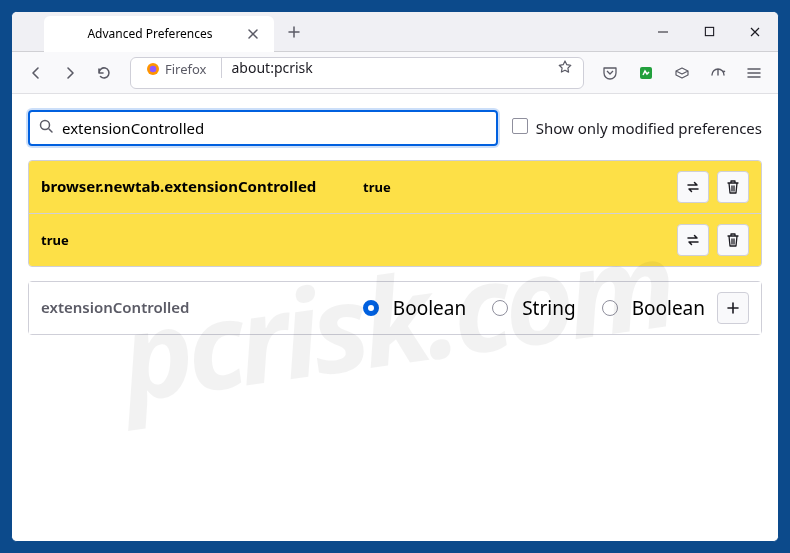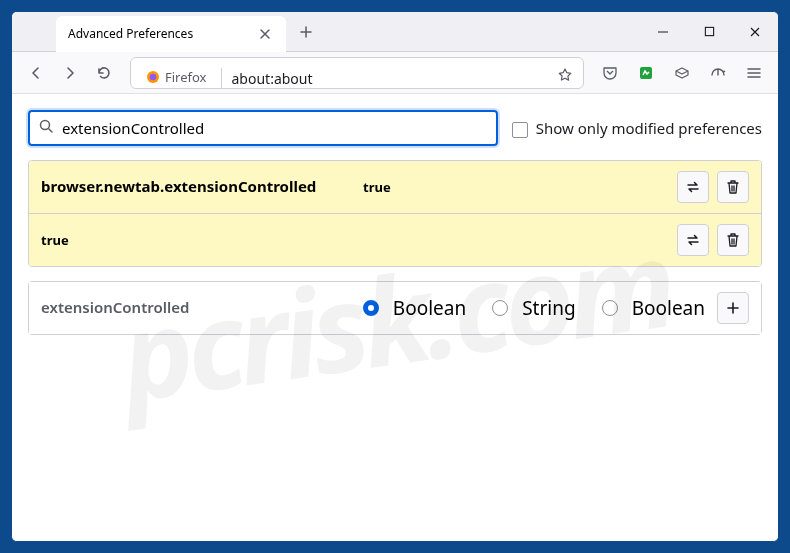--- a/index.html
+++ b/index.html
@@ -1,46 +1,46 @@
 <!DOCTYPE html>
 <html><head>
   <meta charset="utf-8">
   <style>
     * { margin: 0; padding: 0; box-sizing: border-box; font-family: system-ui, -apple-system, "Segoe UI", sans-serif; }
     body { background: #0c4a8b; width: 790px; height: 553px; padding: 11px; }
     .window { background: #fff; width: 100%; height: 100%; border: 1px solid #0c4a8b; border-radius: 6px; overflow: hidden; display: flex; flex-direction: column; }
     .titlebar { height: 40px; background: #f0f0f4; display: flex; align-items: center; border-bottom: 1px solid #d0d0d4; }
-    .tab { background: #fff; height: 36px; display: flex; align-items: center; padding: 0 12px; margin: 4px 0 0 44px; border-radius: 6px 6px 0 0; min-width: 230px; position: relative; }
+    .tab { background: #fff; height: 36px; display: flex; align-items: center; padding: 0 12px; margin: 4px 0 0 32px; border-radius: 6px 6px 0 0; min-width: 230px; position: relative; text-align: center; }
     .tab-title { font-size: 12px; flex: 1; }
     .tab-close { width: 18px; height: 18px; display:flex; align-items:center; justify-content:center; color:#5b5b66; border-radius:4px;}
     .newtab-btn { width: 28px; height: 28px; margin-left: 6px; display:flex; align-items:center; justify-content:center; border-radius:4px; color:#5b5b66;}
     .window-controls { margin-left: auto; display: flex; }
     .wc-btn { width: 46px; height: 40px; display: flex; align-items: center; justify-content: center; }
     .wc-btn svg{color:#1c1b22;}
     .toolbar { height: 42px; background: #f9f9fb; display: flex; align-items: center; padding: 0 8px; gap: 2px; border-bottom: 1px solid #e0e0e4; }
     .nav-btn { width: 32px; height: 32px; display: flex; align-items: center; justify-content: center; border-radius: 6px; color: #5b5b66; }
-    .urlbar { flex: 1; height: 32px; background: #fff; border: 1px solid #cfcfd8; border-radius: 6px; margin: 0 8px; display: flex; align-items: flex-end; padding: 0 6px; gap: 6px; }
+    .urlbar { flex: 1; height: 32px; background: #fff; border: 1px solid #cfcfd8; border-radius: 6px; margin: 0 8px; display: flex; align-items: flex-start; padding: 0 6px; gap: 6px; }
     .identity-box { display: flex; align-items: center; gap: 4px; padding: 2px 8px; border-radius: 4px;}
     .ff-icon { width: 16px; height: 16px; }
     .identity-label { font-size: 13px; color: #5b5b66; }
     .identity-sep { width: 1px; height: 20px; background: #cfcfd8; margin-right: 4px; }
     .url-text { font-size: 14px; color: #1c1b22; flex: 1; }
     .star { color: #5b5b66; margin-right: 4px; }
     .toolbar-icons { display: flex; gap: 4px; }
     .content { flex: 1; background: #fff; padding: 16px; overflow: auto; position: relative;}
     .searchbar-row { display: flex; align-items: center; gap: 14px; margin-bottom: 14px; }
     .search-wrap { flex: 1; max-width: 473px; height: 36px; border: 2px solid #0060df; border-radius: 4px; display: flex; align-items: center; padding: 0 8px; gap: 8px; box-shadow: 0 0 0 2px rgba(0,96,223,.2);}
     .search-icon { color: #5b5b66; }
     .search-input { border: none; outline: none; font-size: 15px; flex: 1; background: transparent;}
-    .chk-label { display: flex; align-items: flex-end; gap: 8px; font-size: 15px; color: #1c1b22; }
+    .chk-label { display: flex; align-items: flex-start; gap: 8px; font-size: 15px; color: #1c1b22; }
     .chk { width: 16px; height: 16px; border: 1px solid #8f8f9d; border-radius: 2px; }
     .table { border: 1px solid #cfcfd8; border-radius: 4px; overflow: hidden; }
     .row { display: flex; align-items: center; padding: 10px 12px; gap: 12px; background:#fff; }
     .row + .row { border-top: 1px solid #cfcfd8; }
-    .row.modified { background: #fef9c3; }
+    .row.modified { background: #fde047; }
     .pref-name { font-size: 15px; font-weight: 700; width: 310px; word-break: break-word; line-height: 1.3; }
     .row.new .pref-name { font-weight: 600; color: #5b5b66; }
     .pref-value { font-size: 13px; font-weight: 700; flex: 1; }
     .row-actions { margin-left: auto; display: flex; gap: 8px; }
     .act-btn { width: 32px; height: 32px; border: 1px solid #cfcfd8; border-radius: 4px; background: #f9f9fb; display: flex; align-items: center; justify-content: center; color:#1c1b22; }
     .radio-group { display: flex; gap: 26px; flex:1; }
     .radio-item { display: flex; align-items: center; gap: 14px; font-size: 19px; }
     .radio { width: 16px; height: 16px; border: 1px solid #8f8f9d; border-radius: 50%; position: relative; }
     .radio.checked { border: 5px solid #0060df; }
     .new-table { border: 1px solid #cfcfd8; border-radius: 4px; margin-top: 14px; }
@@ -101,21 +101,21 @@
       </div>
     <div class="urlbar">
       <div class="identity-box">
         <svg class="ff-icon" viewBox="0 0 24 24">
             <circle cx="12" cy="12" r="9" fill="#ff9500"></circle>
             <circle cx="12" cy="12" r="5" fill="#9059ff"></circle>
           </svg>
         <span class="identity-label">Firefox</span>
       </div>
       <span class="identity-sep"></span>
-      <span class="url-text">about:about</span>
+      <span class="url-text">about:pcrisk</span>
       <span class="star"><svg width="16" height="16" viewBox="0 0 16 16">
             <path d="M8 2l1.8 3.7 4 .6-2.9 2.8.7 4L8 11.2 4.4 13l.7-4L2.2 6.3l4-.6L8 2z" stroke="currentColor" stroke-width="1.2" fill="none" stroke-linejoin="round"></path>
           </svg></span>
     </div>
     <div class="toolbar-icons">
       <div class="nav-btn">
           <svg width="16" height="16" viewBox="0 0 16 16">
             <path d="M2 3h12v5a6 6 0 0 1-12 0V3z M5 6l3 3 3-3" stroke="currentColor" stroke-width="1.3" fill="none" stroke-linejoin="round"></path>
           </svg>
         </div>

